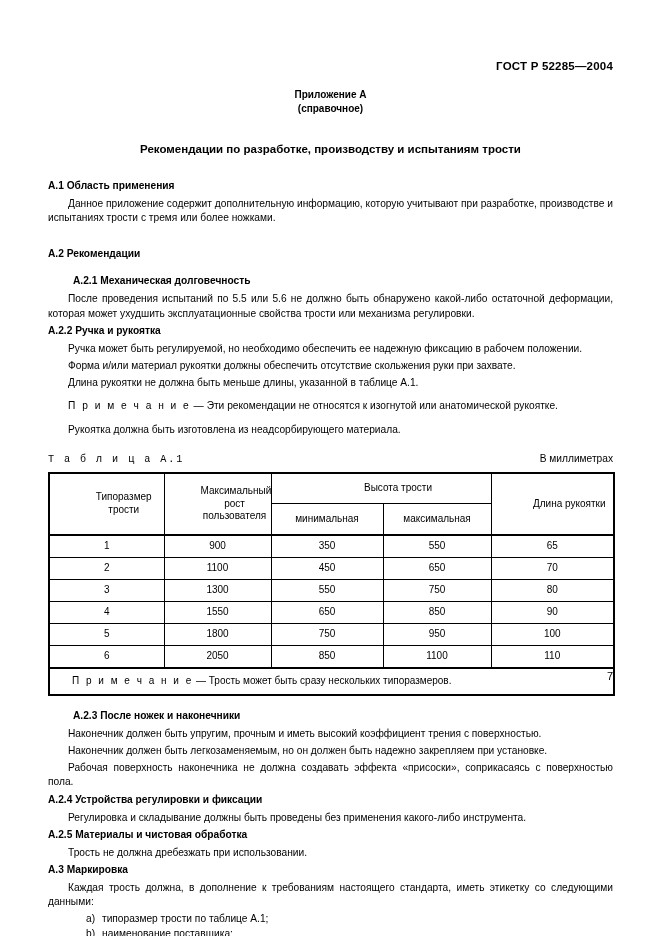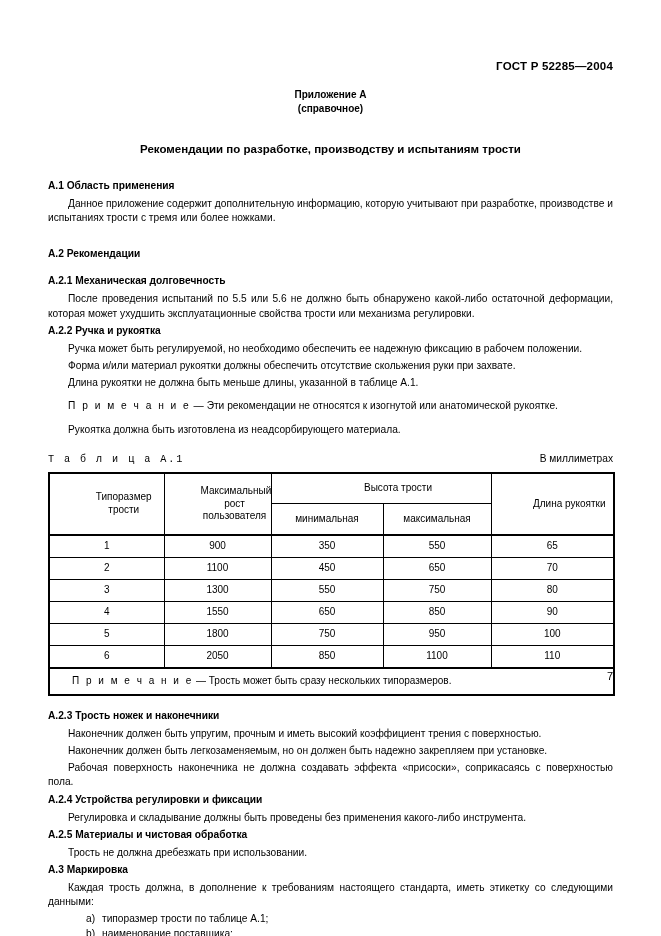--- a/index.html
+++ b/index.html
@@ -64,21 +64,21 @@
     line-height: 15px;
   }
 
   h3.sec {
     font-size: 10.2px;
     font-weight: bold;
     margin: 0 0 4px 0;
     line-height: 14px;
   }
   h3.sec.tight { margin-top: 0px; }
-  h3.sec.spaced { margin-top: 13px; }
+  h3.sec.spaced { margin-top: 13px; margin-left: 25px; }
 
   p.body {
     font-size: 10.2px;
     line-height: 14.2px;
     margin: 0 0 3px 0;
     text-align: justify;
     text-indent: 20px;
   }
   p.body.last { margin-bottom: 22px; }
   p.note {
@@ -243,21 +243,21 @@
           <td>850</td>
           <td>1100</td>
           <td class="outer-r">110</td>
         </tr>
         <tr>
           <td class="notecell outer-l outer-r outer-b thick-top" colspan="5"><span class="spaced-caps">П р и м е ч а н и е</span><span> — Трость может быть сразу нескольких типоразмеров.</span></td>
         </tr>
       </tbody>
     </table>
 
-    <h3 class="sec spaced">A.2.3  Трость ножек и наконечники</h3>
+    <h3 class="sec spaced">A.2.3  После ножек и наконечники</h3>
     <p class="body">Наконечник должен быть упругим, прочным и иметь высокий коэффициент трения с поверхностью.</p>
     <p class="body">Наконечник должен быть легкозаменяемым, но он должен быть надежно закрепляем при установке.</p>
     <p class="body">Рабочая поверхность наконечника не должна создавать эффекта «присоски», соприкасаясь с поверхностью пола.</p>
 
     <h3 class="sec">A.2.4  Устройства регулировки и фиксации</h3>
     <p class="body">Регулировка и складывание должны быть проведены без применения какого-либо инструмента.</p>
 
     <h3 class="sec">A.2.5  Материалы и чистовая обработка</h3>
     <p class="body">Трость не должна дребезжать при использовании.</p>
 

